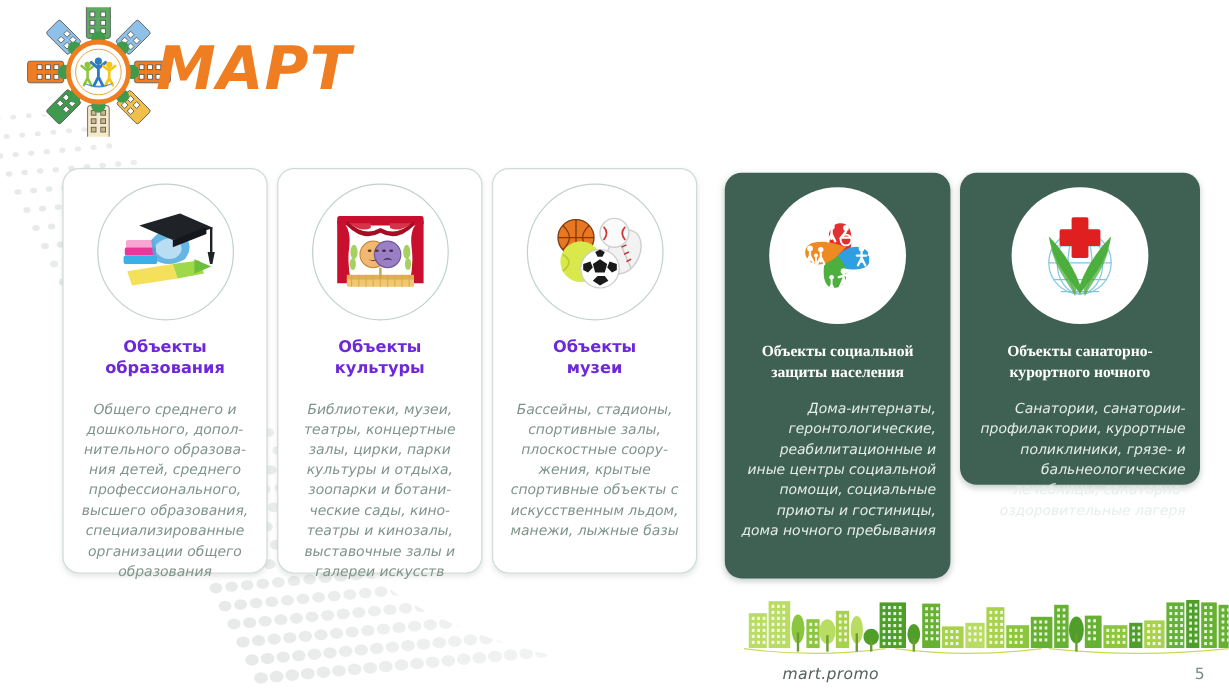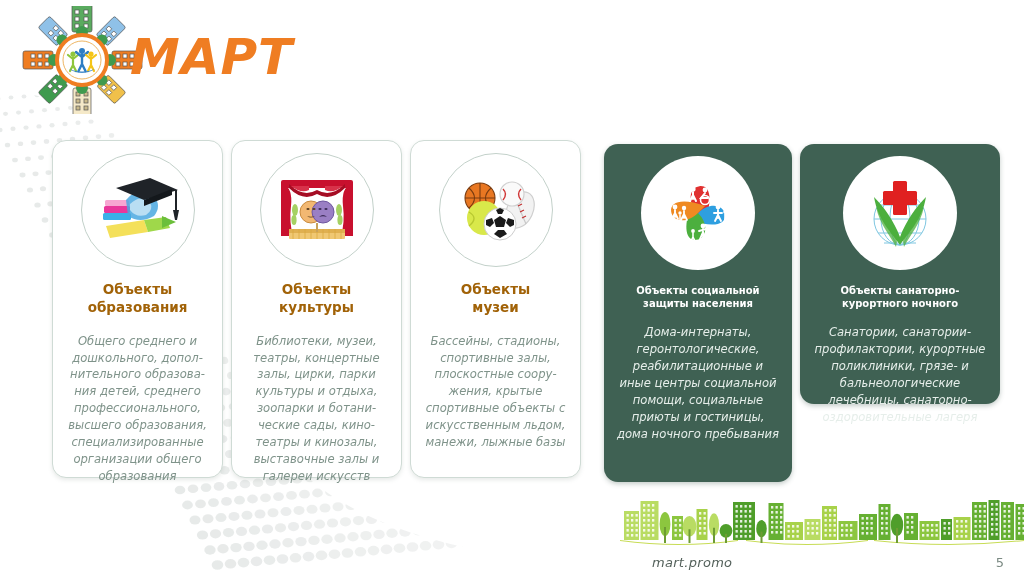--- a/index.html
+++ b/index.html
@@ -66,34 +66,34 @@
   .card.light .card-icon { border:1.3px solid #c3d1ca; }
 
   .card-title {
     font-family:"DejaVu Sans", sans-serif;
     font-weight:bold;
     font-size:13.5px;
     line-height:1.32;
     text-align:center;
     margin-top:14px;
   }
-  .card.light .card-title { color:#a16207; }
-  .card.dark  .card-title { color:#ffffff; font-size:10px; }
+  .card.light .card-title { color:#6d28d9; }
+  .card.dark  .card-title { color:#ffffff; font-size:13px;font-family:Liberation Serif, serif; }
 
   .card-body {
     font-family:"DejaVu Sans", sans-serif;
     font-size:11.6px;
     line-height:1.46;
     text-align:center;
     margin-top:16px;
     padding:0 4px;
     font-style:italic;
   }
   .card.light .card-body { color:#7f938a; }
-  .card.dark  .card-body { color:#e6eeea; }
+  .card.dark  .card-body { color:#e6eeea;text-align:right; }
 
   
   #card-education { left:52px;  top:140px; width:171px; height:338px; }
   #card-culture   { left:231px; top:140px; width:171px; height:338px; }
   #card-sport     { left:410px; top:140px; width:171px; height:338px; }
   #card-social    { left:604px; top:144px; width:188px; height:338px; }
   #card-health    { left:800px; top:144px; width:200px; height:260px; }
 
   #card-social .card-body, #card-health .card-body { margin-top:14px; }
 

